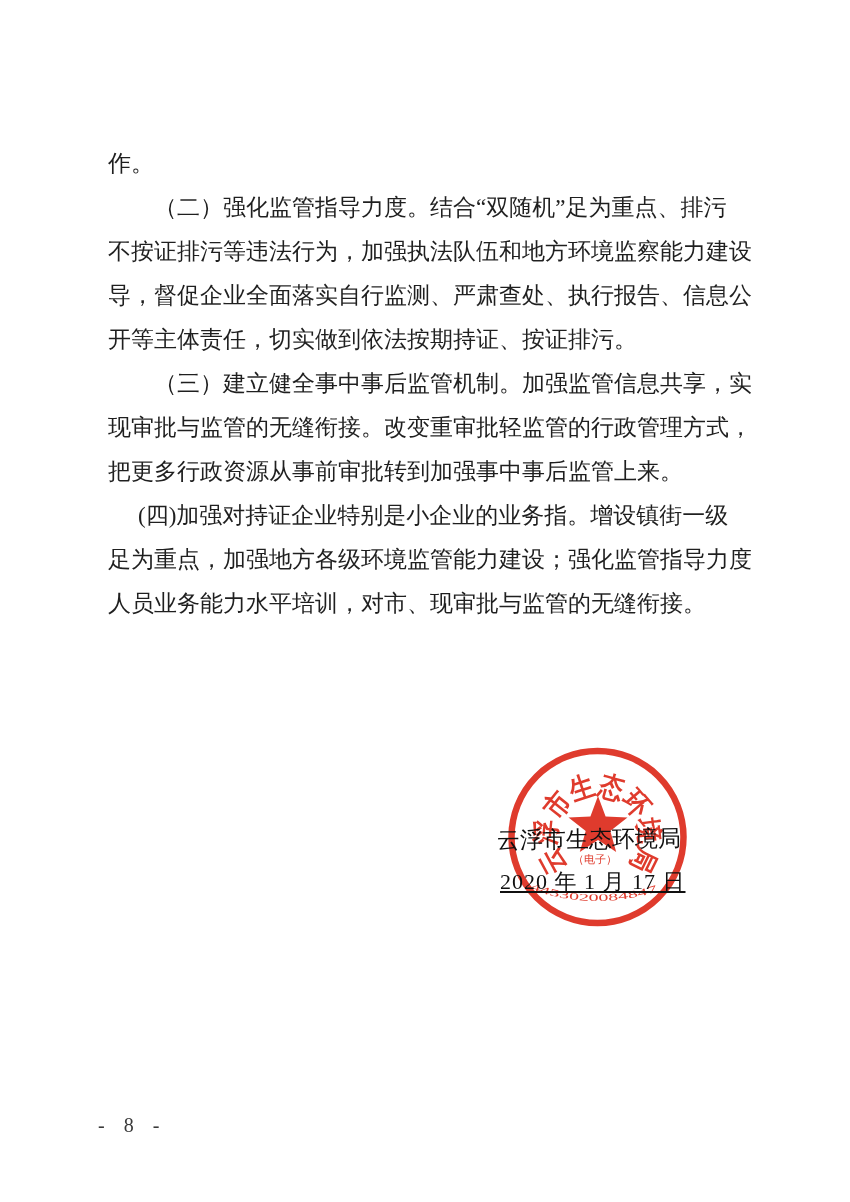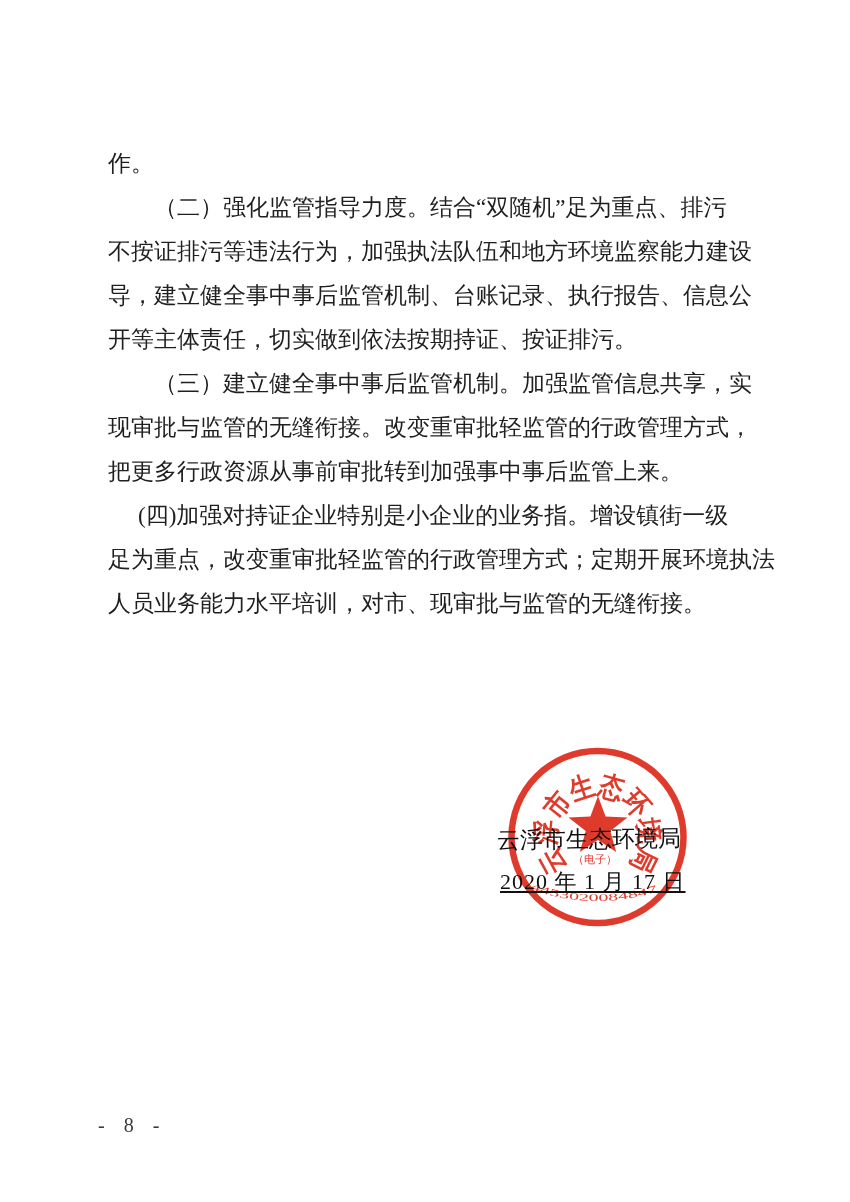--- a/index.html
+++ b/index.html
@@ -74,27 +74,27 @@
 </style>
 </head>
 <body>
 
 <div class="page">
 
   <div class="body-text">
     <div class="line">作。</div>
     <div class="line indent-2em">（二）强化监管指导力度。结合“双随机”足为重点、排污</div>
     <div class="line">不按证排污等违法行为，加强执法队伍和地方环境监察能力建设</div>
-    <div class="line">导，建立健全事中事后监管机制、台账记录、执行报告、信息公</div>
+    <div class="line">导，督促企业全面落实自行监测、严肃查处、执行报告、信息公</div>
     <div class="line">开等主体责任，切实做到依法按期持证、按证排污。</div>
     <div class="line indent-2em">（三）建立健全事中事后监管机制。加强监管信息共享，实</div>
     <div class="line">现审批与监管的无缝衔接。改变重审批轻监管的行政管理方式，</div>
     <div class="line">把更多行政资源从事前审批转到加强事中事后监管上来。</div>
     <div class="line indent-small">(四)加强对持证企业特别是小企业的业务指。增设镇街一级</div>
-    <div class="line">足为重点，改变重审批轻监管的行政管理方式；定期开展环境执法</div>
+    <div class="line">足为重点，加强地方各级环境监管能力建设；强化监管指导力度</div>
     <div class="line">人员业务能力水平培训，对市、现审批与监管的无缝衔接。</div>
   </div>
 
   <svg class="seal-svg" viewBox="0 0 215 215" xmlns="http://www.w3.org/2000/svg">
     <defs>
       <path id="seal-ring-path" d="M 77.8 133.7 A 42 42 0 1 1 137.2 133.7" fill="none"></path>
       <path id="seal-code-path" d="M 40 156 Q 107 180 175 156" fill="none"></path>
     </defs>
     <circle cx="107.5" cy="104" r="86" fill="none" stroke-width="6.5" stroke="#dd2b1c"></circle>
     <polygon points="108,63 115.6,83.6 137.5,84.4 120.3,98 126.2,119.1 108,106.9 89.8,119.1 95.7,98 78.5,84.4 100.4,83.6" fill="#dd2b1c"></polygon>

